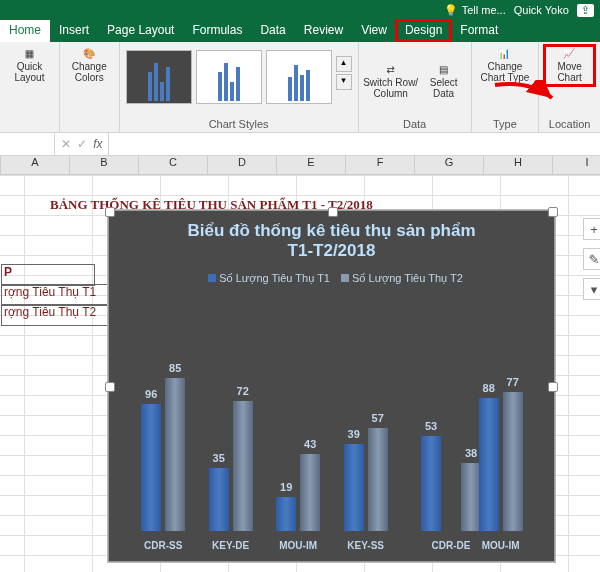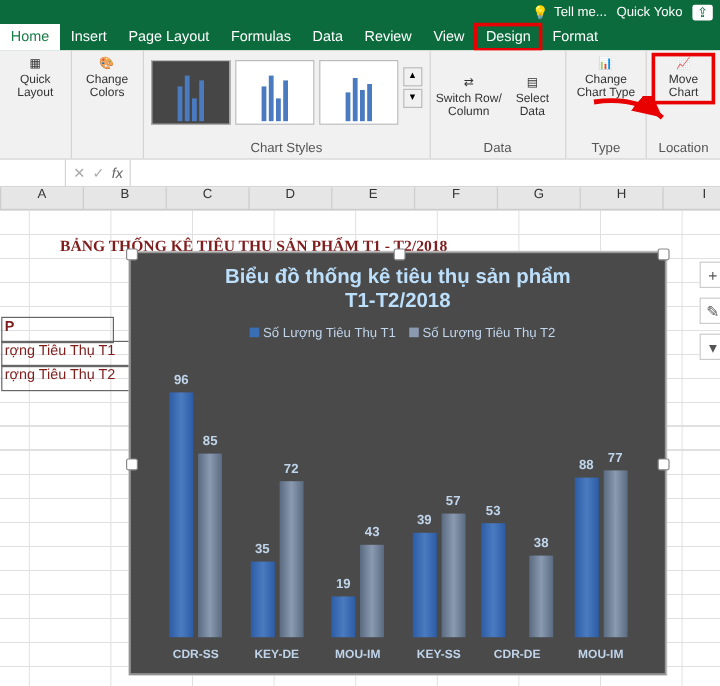--- a/index.html
+++ b/index.html
@@ -438,21 +438,21 @@
   <div class="handle" style="right:-4px;top:50%;margin-top:-4px"></div>
 
   <div class="ctitle" style="white-space:pre-line">Biểu đồ thống kê tiêu thụ sản phẩm
 T1-T2/2018</div>
   <div class="legend">
     <span class="sq" style="background:#3b6fb5"></span><span>Số Lượng Tiêu Thụ T1</span>
     <span class="sq" style="background:#8a9ab0"></span><span>Số Lượng Tiêu Thụ T2</span>
   </div>
   <div class="plot" id="plot">
       <div class="cat-group" style="left: 12.15px;">
-        <div class="barcol" style="height: 204px; text-decoration: underline;">
+        <div class="barcol" style="height: 127px; text-decoration: underline;">
           <div class="barlabel">96</div>
         </div>
         <div class="barcol s2" style="height: 153px;">
           <div class="barlabel">85</div>
         </div>
         <div class="catlabel">CDR-SS</div>
       </div>
       <div class="cat-group" style="left: 79.65px;">
         <div class="barcol" style="height: 63px;">
           <div class="barlabel">35</div>
@@ -473,21 +473,21 @@
       </div>
       <div class="cat-group" style="left: 214.65px;">
         <div class="barcol" style="height: 87px;">
           <div class="barlabel">39</div>
         </div>
         <div class="barcol s2" style="height: 102.6px;">
           <div class="barlabel">57</div>
         </div>
         <div class="catlabel">KEY-SS</div>
       </div>
-      <div class="cat-group" style="left: 272px;">
+      <div class="cat-group" style="left: 292px;">
         <div class="barcol" style="height: 95.4px;">
           <div class="barlabel">53</div>
         </div>
         <div class="barcol s2" style="height: 68.4px; margin-left: 16px;">
           <div class="barlabel">38</div>
         </div>
         <div class="catlabel">CDR-DE</div>
       </div>
       <div class="cat-group" style="left: 349.65px;">
         <div class="barcol" style="height: 133px;">

